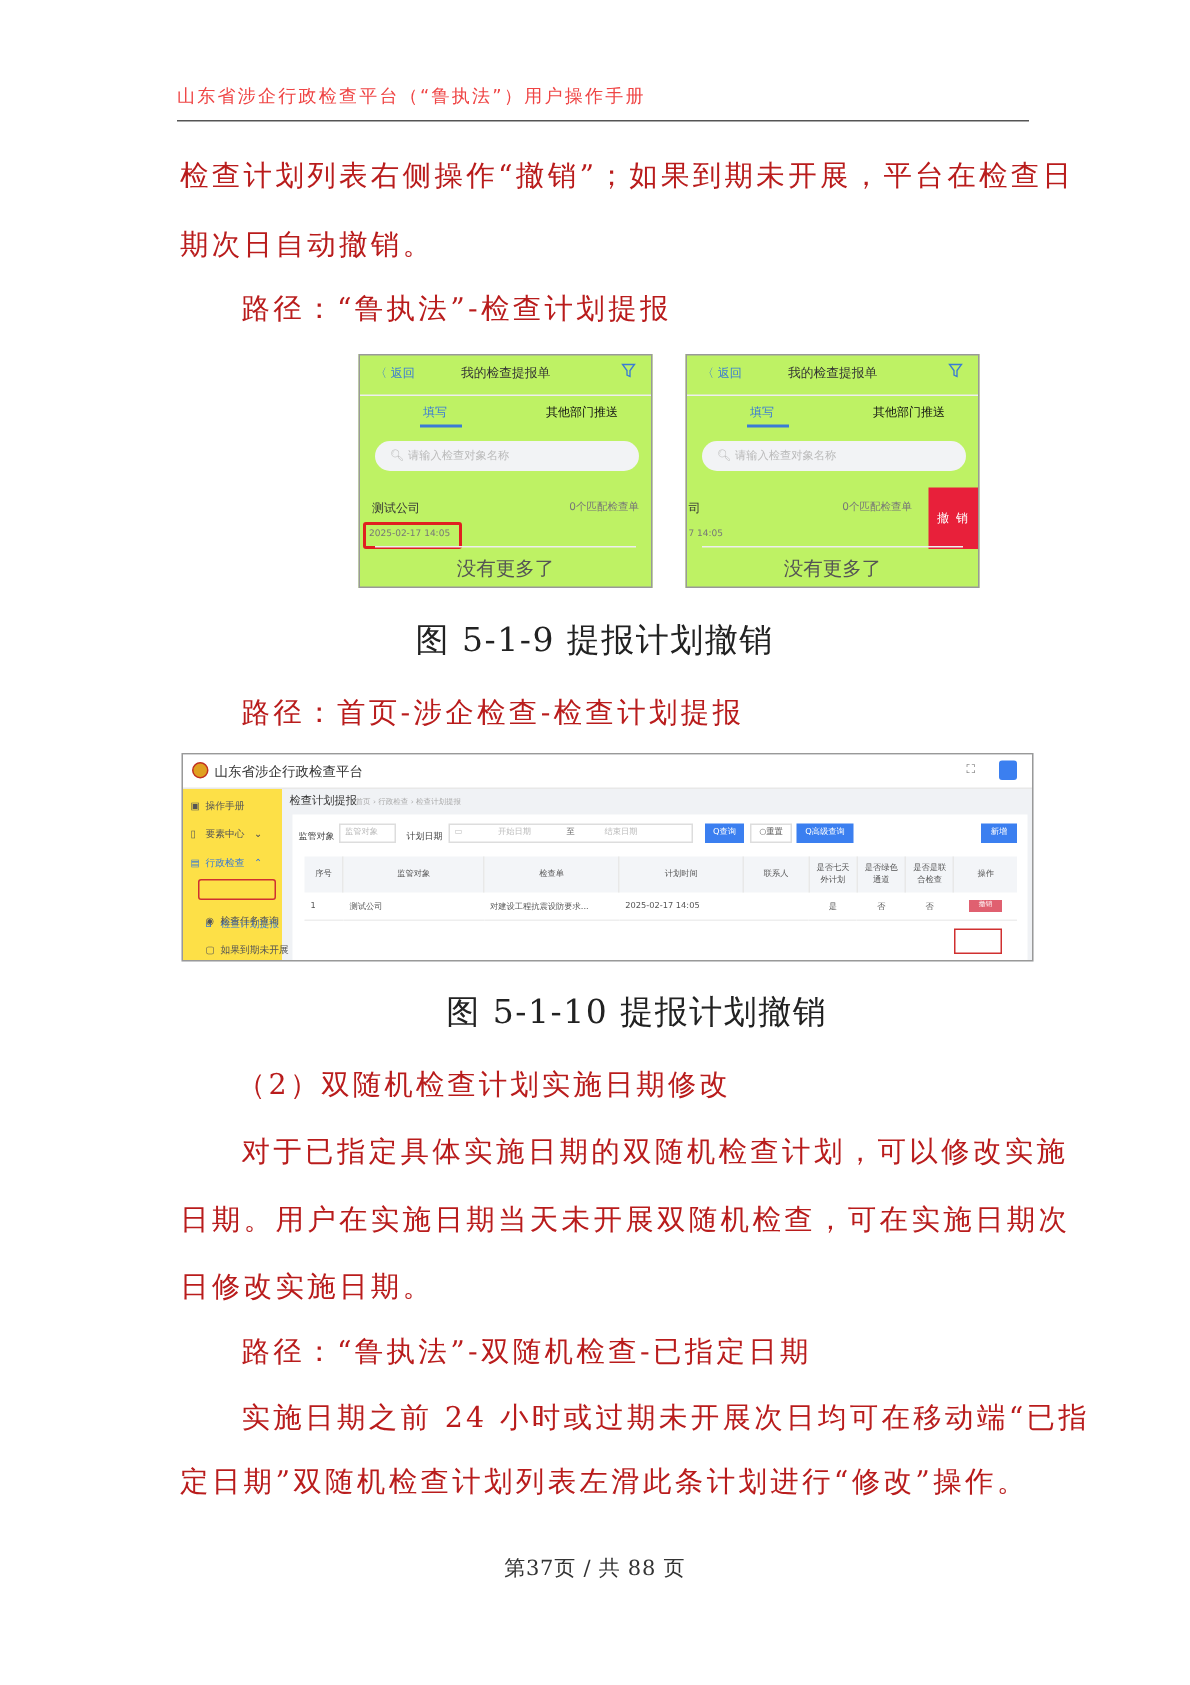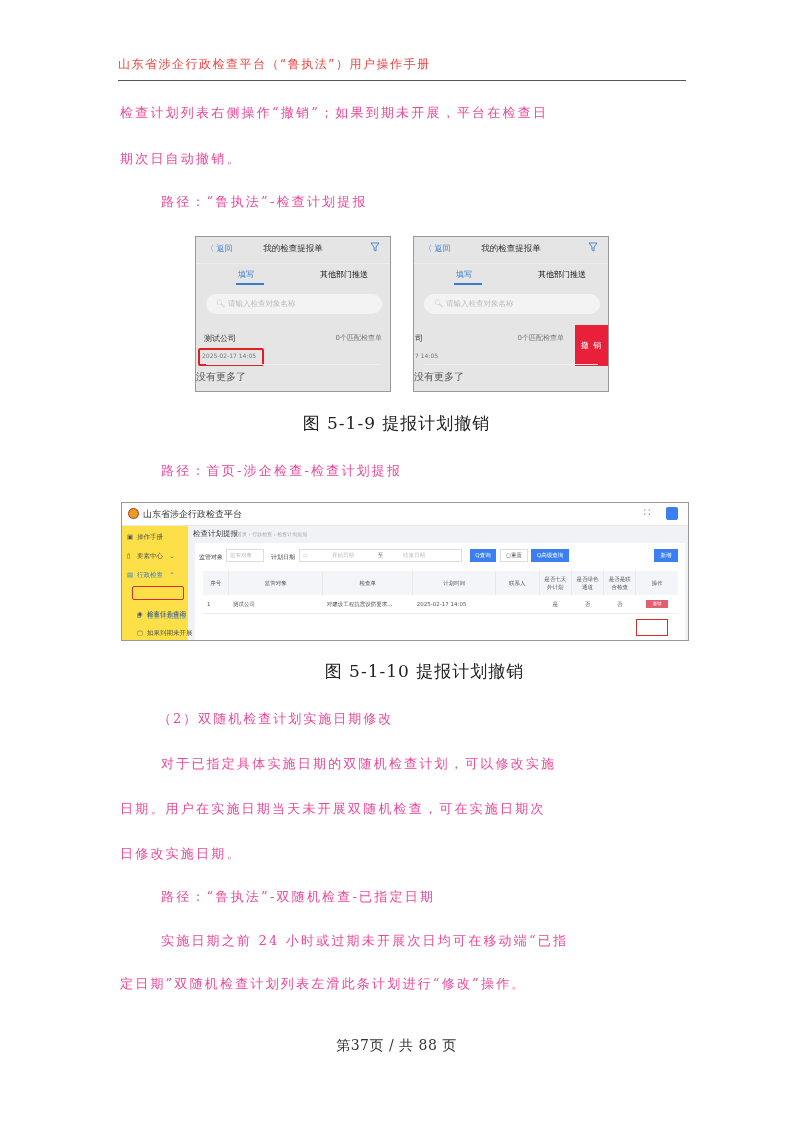--- a/index.html
+++ b/index.html
@@ -1,39 +1,39 @@
 <!DOCTYPE html>
 <html><head>
 <meta charset="utf-8">
 <style>
   html, body { margin: 0; padding: 0; background: #fff; }
   body { width: 793px; height: 1123px; position: relative; overflow: hidden; font-family: "DejaVu Serif", "Liberation Serif", serif; color: #111; }
   .page-header { position: absolute; left: 118px; top: 56px; width: 568px; text-align: left; font-size: 12px; color: #ef4444; letter-spacing: 1.5px; font-family: "DejaVu Sans", sans-serif; }
   .header-rule { position: absolute; left: 118px; top: 80px; width: 568px; height: 0; border-top: 1.2px solid #555; }
-  .para { position: absolute; left: 120px; font-size: 13px; letter-spacing: 2.2px; white-space: nowrap; color: #ec4899; }
+  .para { position: absolute; left: 120px; font-size: 19px; letter-spacing: 2.2px; white-space: nowrap; color: #b91c1c; }
   .indent { left: 161px; }
-  .caption { position: absolute; width: 793px; left: 0; text-align: center; font-size: 17px; letter-spacing: 1px; color: #222; }
+  .caption { position: absolute; width: 793px; left: 0; text-align: center; font-size: 22px; letter-spacing: 1px; color: #222; }
   .footer { position: absolute; width: 793px; left: 0; top: 1037px; text-align: center; font-size: 14px; color: #333; letter-spacing: 0.5px; }
 
   
-  .phone { position: absolute; top: 236px; width: 194px; height: 154px; border: 1px solid #999; background: #e5e5e5; overflow: hidden; font-family: "DejaVu Sans", sans-serif; }
+  .phone { position: absolute; top: 236px; width: 194px; height: 154px; border: 1px solid #999; background: #bef264; overflow: hidden; font-family: "DejaVu Sans", sans-serif; margin-left: 44px; }
   .phone .topbar { height: 26px; position: relative; border-bottom: 1px solid #eee; }
   .phone .back { position: absolute; left: 10px; top: 6px; font-size: 8px; color: #3a7bd5; }
   .phone .title { position: absolute; left: 0; right: 0; top: 6px; text-align: center; font-size: 8.5px; color: #333; }
   .phone .filter { position: absolute; right: 10px; top: 5px; width: 10px; height: 10px; }
   .phone .tabs { height: 22px; position: relative; }
   .phone .tab { position: absolute; top: 5px; font-size: 8px; }
   .phone .tab.active { color: #3a7bd5; }
   .phone .tab-line { position: absolute; left: 40px; top: 19px; width: 28px; height: 2px; background: #3a7bd5; }
   .phone .search { position: absolute; left: 10px; top: 57px; width: 176px; height: 20px; border-radius: 10px; background: #f2f3f5; font-size: 7.5px; color: #bbb; line-height: 20px; padding-left: 10px; box-sizing: border-box; }
   .phone .company { position: absolute; top: 96px; font-size: 8px; color: #333; }
   .phone .count { position: absolute; top: 96px; font-size: 7px; color: #777; }
   .phone .date { position: absolute; top: 115px; font-size: 6px; color: #777; }
   .phone .divider { position: absolute; left: 10px; right: 10px; top: 127px; border-top: 1px solid #eee; }
-  .phone .nomore { position: absolute; left: 0; right: 0; top: 133px; font-size: 10px; color: #555; }
+  .phone .nomore { position: absolute; left: 0; right: 0; top: 133px; text-align: center; font-size: 13px; color: #555; }
   .phone .redbox { position: absolute; border: 2px solid #e02020; border-radius: 2px; }
   .phone .revoke { position: absolute; right: 0; top: 88px; width: 33px; height: 41px; background: #e8203a; color: #fff; font-size: 8px; line-height: 41px; text-align: center; letter-spacing: 1px; }
 
   
   .desk { position: absolute; left: 121px; top: 502px; width: 566px; height: 137px; border: 1px solid #999; background: #f0f2f5; overflow: hidden; font-family: "DejaVu Sans", sans-serif; }
   .desk .appbar { height: 22px; background: #fff; position: relative; border-bottom: 1px solid #e8e8e8; }
   .desk .emblem { position: absolute; left: 6px; top: 5px; width: 11px; height: 11px; border-radius: 50%; background: #e0a020; border: 1px solid #c03020; box-sizing: border-box; }
   .desk .apptitle { position: absolute; left: 21px; top: 5px; font-size: 9px; color: #333; }
   .desk .expand { position: absolute; right: 38px; top: 5px; font-size: 8px; color: #666; }
   .desk .avatar { position: absolute; right: 10px; top: 4px; width: 12px; height: 13px; border-radius: 2px; background: #3b7ff0; }

